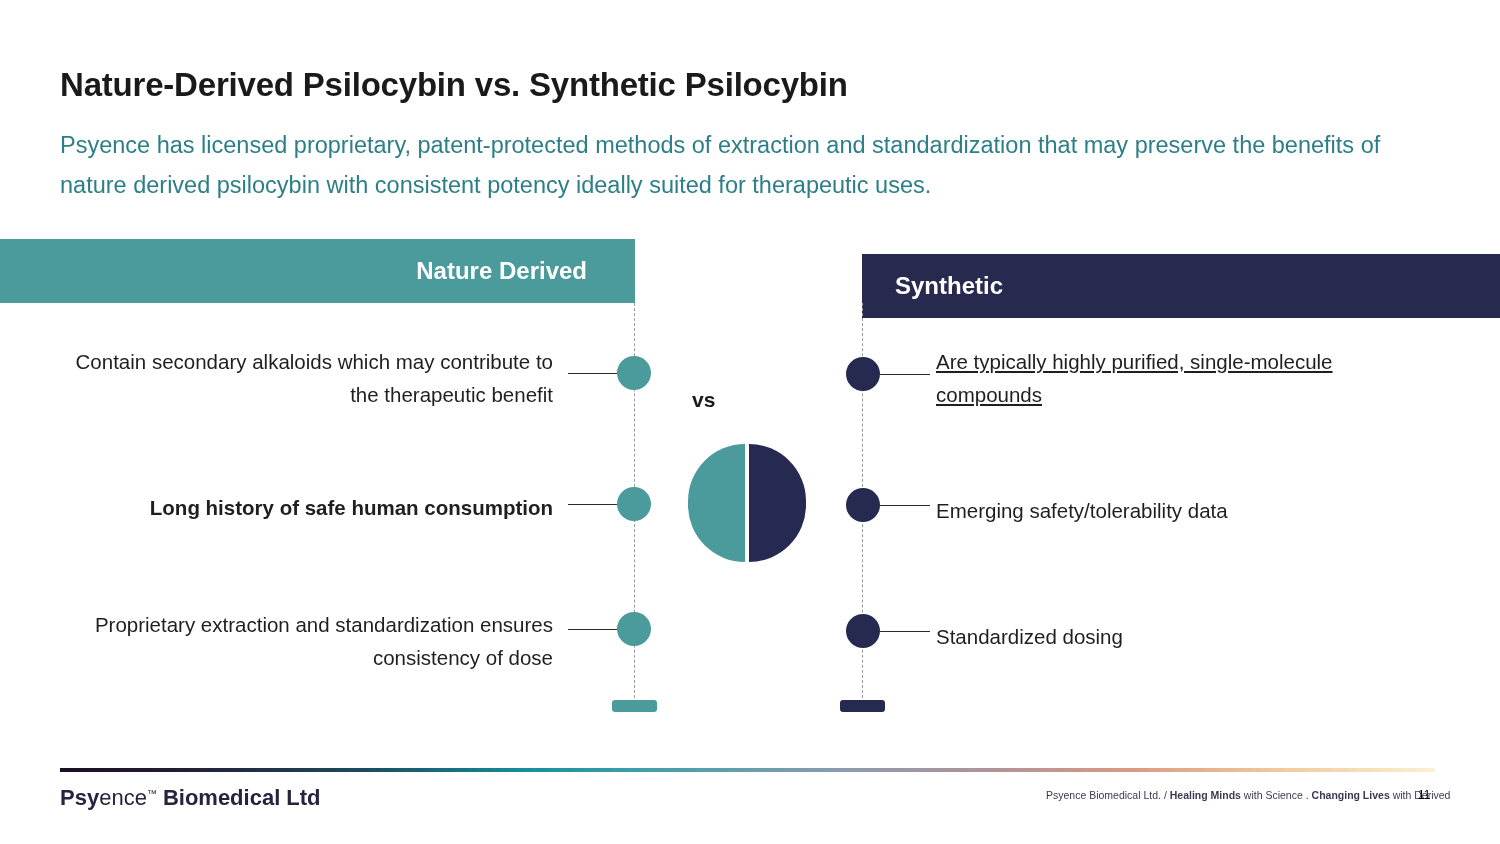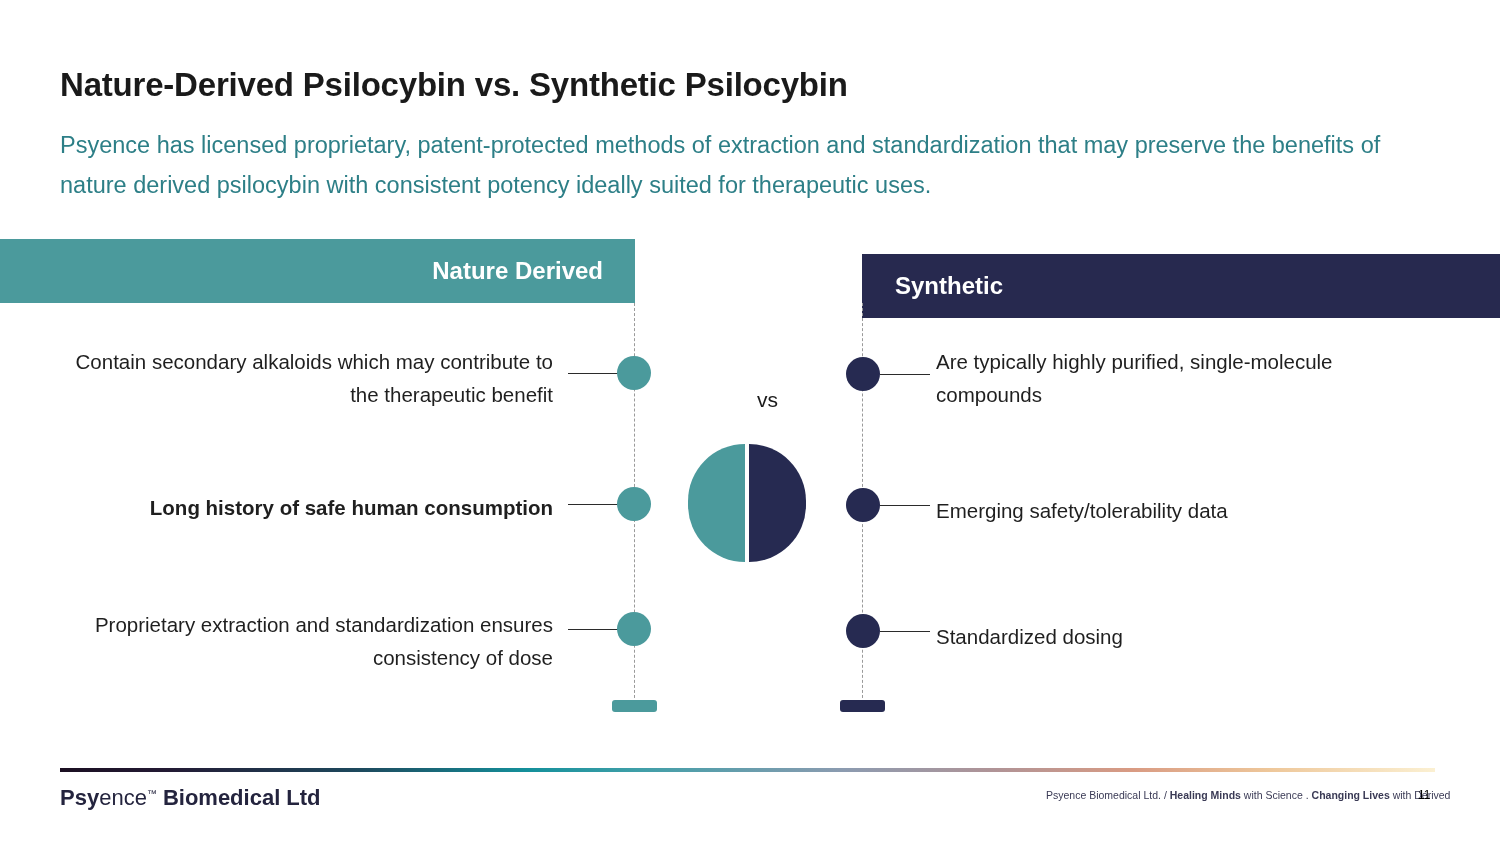--- a/index.html
+++ b/index.html
@@ -47,21 +47,21 @@
     display: flex;
     align-items: center;
     box-sizing: border-box;
   }
   #bar-nature {
     left: 0;
     top: 239px;
     width: 635px;
     background: #4b9a9c;
     justify-content: flex-end;
-    padding-right: 32px;
+    padding-right: 48px;
   }
   #bar-synthetic {
     left: 862px;
     top: 238px;
     width: 638px;
     background: #27294f;
     justify-content: flex-start;
     padding-left: 33px;
     margin-top: 16px;
   }
@@ -116,44 +116,44 @@
   #txt-l2 { left: 53px; top: 491px; width: 500px; font-weight: bold; }
   #txt-l3 { left: 53px; top: 608px; width: 500px; }
 
   
   #dot-r1 { left: 846px; top: 357px; }
   #dot-r2 { left: 846px; top: 488px; }
   #dot-r3 { left: 846px; top: 614px; }
   #conn-r1 { left: 880px; top: 374px; width: 50px; }
   #conn-r2 { left: 880px; top: 505px; width: 50px; }
   #conn-r3 { left: 880px; top: 631px; width: 50px; }
-  #txt-r1 { left: 936px; top: 345px; width: 500px; }
+  #txt-r1 { left: 936px; top: 345px; width: 500px; text-decoration: underline; }
   #txt-r2 { left: 936px; top: 494px; width: 500px; }
   #txt-r3 { left: 936px; top: 620px; width: 500px; }
 
   
   .terminator {
     position: absolute;
     width: 45px;
     height: 12px;
     border-radius: 3px;
     top: 700px;
   }
   #term-left  { left: 612px; background: #4b9a9c; }
   #term-right { left: 840px; background: #262a51; }
 
   
   #vs-label {
     position: absolute;
-    left: 716px;
+    left: 692px;
     top: 388px;
     width: 62px;
-    text-align: right;
+    text-align: left;
     font-size: 21px;
-    font-weight: normal;
+    font-weight: bold;
     color: #1a1a1a;
   }
   #vs-circle {
     position: absolute;
     left: 688px;
     top: 444px;
     width: 118px;
     height: 118px;
   }
   .half {

